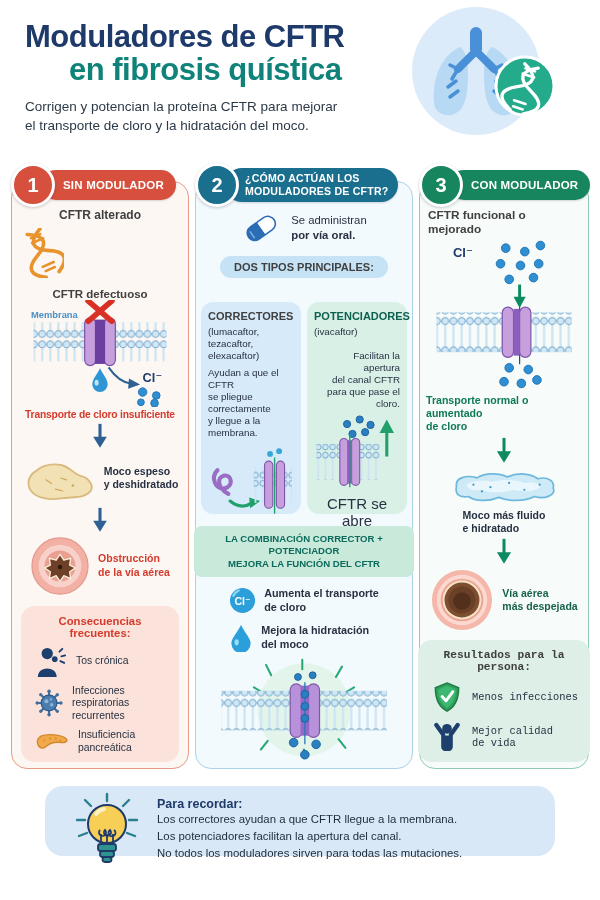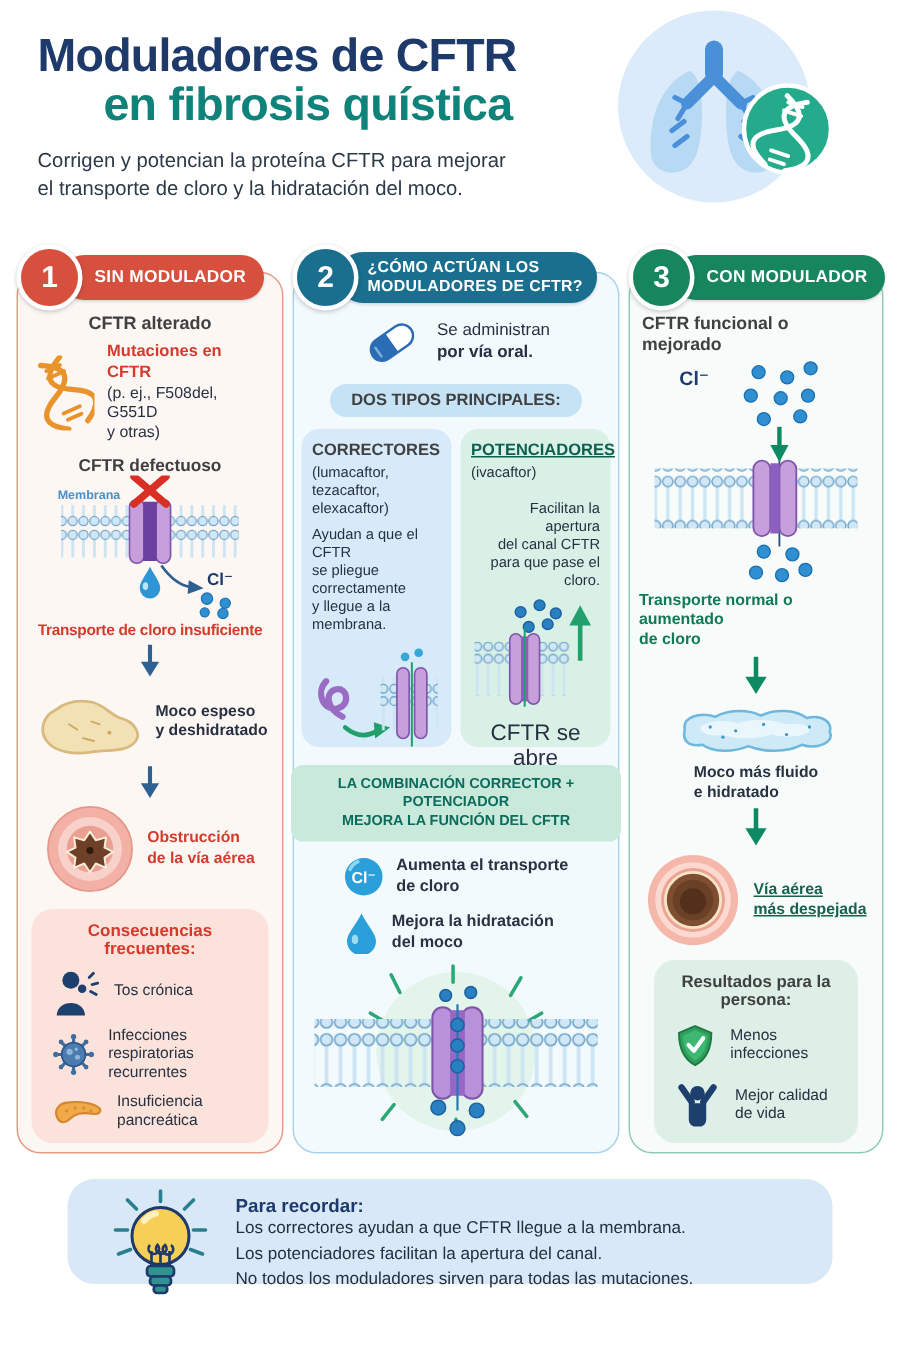--- a/index.html
+++ b/index.html
@@ -28,57 +28,57 @@
        display:flex;align-items:center;justify-content:center;border:3px solid #fff;box-shadow:0 1px 3px rgba(40,40,60,.25);z-index:2;flex:none;}
   .hpill{margin-left:-14px;background:var(--ac);color:#fff;font-weight:800;border-radius:17px;padding:9px 12px 9px 22px;
        font-size:11.5px;letter-spacing:.2px;box-shadow:0 1px 2px rgba(40,40,60,.18);white-space:nowrap;}
   .col2 .hpill{font-size:10.6px;line-height:1.2;padding:4px 10px 4px 20px;}
   .colbody{padding:22px 8px 6px;display:flex;flex-direction:column;align-items:center;box-sizing:border-box;height:100%;}
 
   .navy-b{color:#404040;font-weight:700;}
   .ink-b{color:#273142;font-weight:700;}
   .red-b{color:#d43b2c;font-weight:700;}
   .green-b{color:#0f7a55;font-weight:700;}
-  .dkgreen-b{color:#17624d;font-weight:700;text-decoration:underline;}
+  .dkgreen-b{color:#17624d;font-weight:700;}
   .small{font-size:10.5px;line-height:1.25;}
   .irow{display:flex;align-items:center;gap:8px;}
 
   
   .c1-intro{font-size:12px;margin-top:4px;}
   .c1-mut{margin-top:6px;width:160px;}
   .c1-mut .txt{font-size:10.6px;line-height:1.25;}
   .c1-def{font-size:11.5px;margin-top:10px;}
   .c1-ins{font-size:10.3px;margin-top:2px;letter-spacing:-.2px;}
   .step-arrow{margin:3px 0;}
   .cons-box{margin-top:10px;width:158px;background:#fbe2da;border-radius:14px;padding:9px 8px 8px;box-sizing:border-box;}
   .cons-title{font-size:11.3px;text-align:center;margin-bottom:7px;}
   .cons-row{display:flex;align-items:center;gap:9px;margin:7px 0 0 6px;}
   .cons-row .lbl{font-size:10.4px;line-height:1.2;}
 
   
   .c2-admin{margin-top:4px;gap:10px;}
   .c2-admin .txt{font-size:11.3px;line-height:1.3;}
   .types-pill{margin-top:8px;background:#c6e3f6;border-radius:14px;padding:5px 14px;font-size:11px;}
-  .typeboxes{display:grid;grid-template-columns:100px 100px;gap:6px;margin-top:8px;}
+  .typeboxes{display:grid;grid-template-columns:100px 100px;gap:6px;margin-top:24px;}
   .tbox{border-radius:12px;padding:8px 7px 6px;box-sizing:border-box;height:212px;}
   .tbox.blue{background:#d6eafa;}
   .tbox.green{background:#d9f0e6;}
   .tbox .tt{font-size:11px;margin-bottom:4px;}
   .tbox .drugs,.tbox .desc{font-size:9.8px;line-height:1.22;margin-bottom:5px;}
   .caps{display:flex;justify-content:space-between;font-size:9.3px;line-height:1.15;margin-top:2px;}
   .capc{text-align:center;font-size:15px;line-height:1.15;margin-top:2px;}
   .combo{margin-top:12px;width:220px;background:#c9e9da;border-radius:8px;padding:7px 16px;box-sizing:border-box;
          text-align:center;font-size:9.6px;line-height:1.3;color:#0c6b5c;font-weight:800;}
   .bene{margin-top:10px;display:flex;flex-direction:column;gap:9px;}
   .bene .irow .lbl{font-size:10.8px;line-height:1.25;}
 
   
   .c3-intro{font-size:11.8px;margin-top:4px;}
   .c3-transport{font-size:10.6px;line-height:1.25;width:156px;}
-  .res-box{margin-top:8px;width:136px;background:#ddefe7;border-radius:14px;padding:9px 8px;box-sizing:border-box;}
+  .res-box{margin-top:8px;width:172px;background:#ddefe7;border-radius:14px;padding:9px 8px;box-sizing:border-box;font-family:Liberation Mono, monospace;}
   .res-title{font-size:11.2px;text-align:center;margin-bottom:6px;}
   .res-row{display:flex;align-items:center;gap:10px;margin:8px 0 0 6px;}
   .res-row .lbl{font-size:10.4px;line-height:1.2;}
 
   
   .remember{position:relative;margin:17px 45px 0;height:70px;background:#d9e8f7;border-radius:18px;
             padding:11px 16px 10px 112px;box-sizing:border-box;}
   .rem-title{font-size:12.5px;color:#1d3a6b;font-weight:800;}
   .rem-line{font-size:11.4px;line-height:1.5;color:#22303e;}
   .bulb{position:absolute;left:26px;top:6px;}
@@ -129,25 +129,20 @@
         <div class="c1-intro navy-b">CFTR alterado</div>
 
         <div class="irow c1-mut">
           <svg width="44" height="50" viewBox="0 0 44 50">
             <g transform="rotate(-24 22 25)">
               <path d="M16,2 C32,10 32,18 16,26 C2,33 2,41 16,49" stroke="#e8932c" stroke-width="3.6" fill="none" stroke-linecap="round"></path>
               <path d="M30,2 C14,10 14,18 30,26 C44,33 44,41 30,49" stroke="#e8932c" stroke-width="3.6" fill="none" stroke-linecap="round"></path>
               <path d="M18,7 L28,7 M17,12 L29,12 M17,38 L29,38 M18,43 L28,43" stroke="#e8932c" stroke-width="2.6" stroke-linecap="round"></path>
             </g>
           </svg>
-          <div class="txt">
-            <div class="red-b" style="font-size:11px;">Mutaciones en CFTR</div>
-            <div class="ml">(p. ej., F508del, G551D
-y otras)</div>
-          </div>
         </div>
 
         <div class="c1-def navy-b">CFTR defectuoso</div>
 
         <svg width="164" height="126" viewBox="0 0 164 126">
           <defs>
             <pattern id="p1" width="9.5" height="46" patternUnits="userSpaceOnUse">
               <line x1="4.7" y1="6" x2="4.7" y2="40" stroke="#cde4f2" stroke-width="2.6"></line>
               <circle cx="4.7" cy="6" r="4" fill="#cfe7f6" stroke="#6fa3c8" stroke-width="1.1"></circle>
               <circle cx="4.7" cy="40" r="4" fill="#cfe7f6" stroke="#6fa3c8" stroke-width="1.1"></circle>

